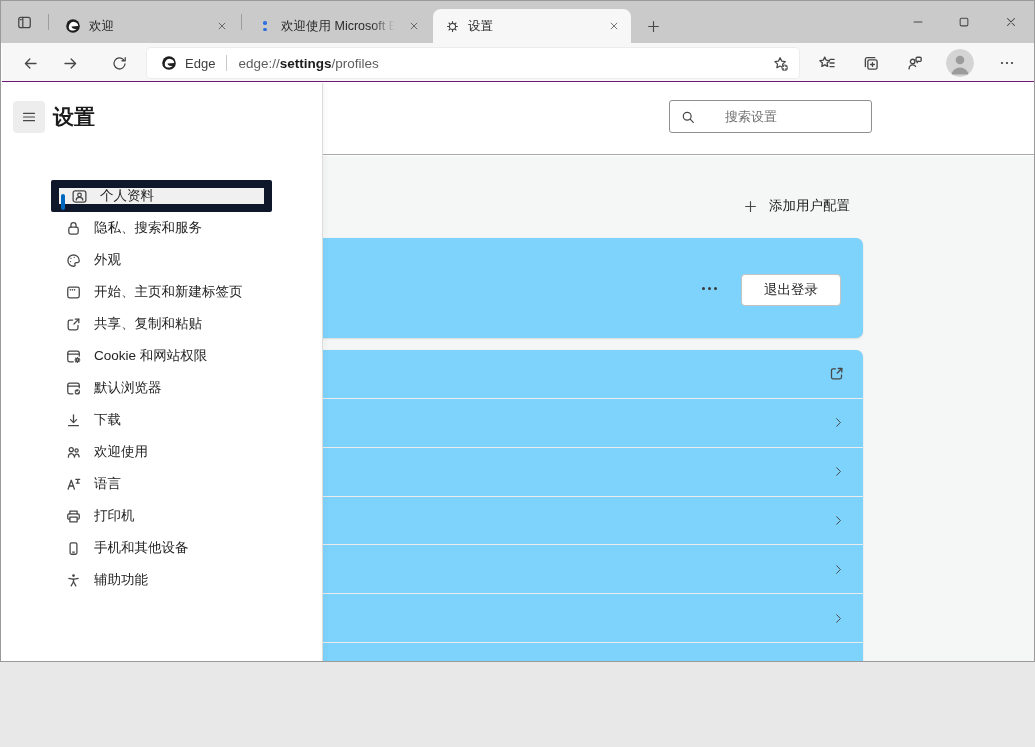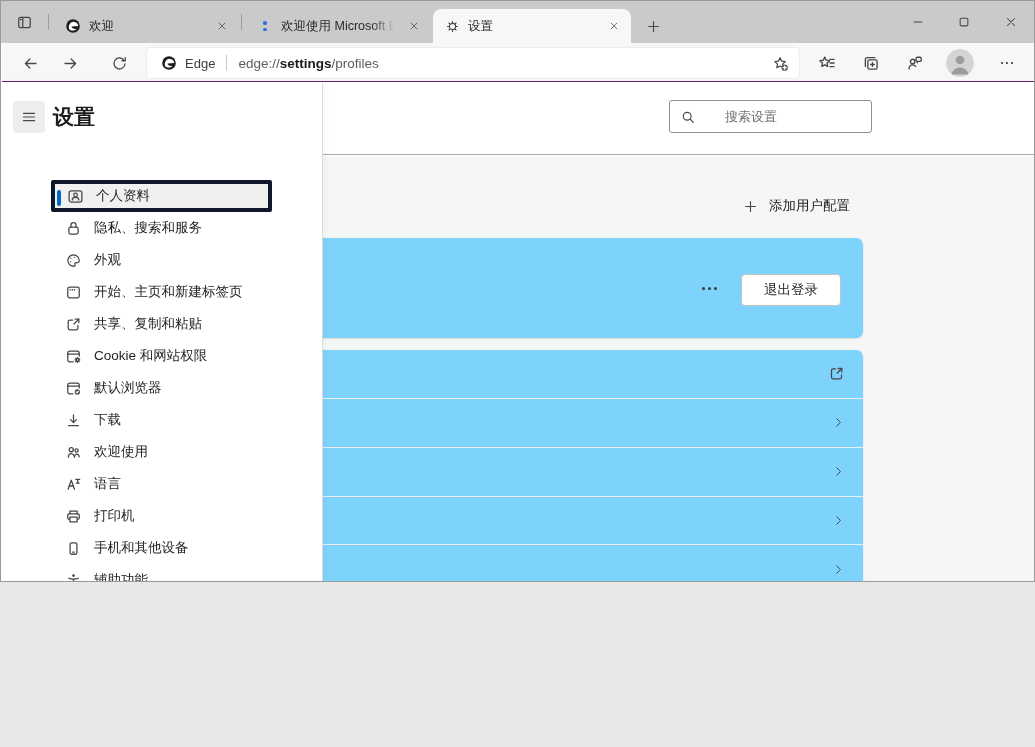--- a/index.html
+++ b/index.html
@@ -1,18 +1,18 @@
 <!DOCTYPE html>
 <html><head>
 <meta charset="utf-8">
 <style>
   html,body{margin:0;padding:0;background:#e8e8e8;}
   *{box-sizing:border-box;}
   .window{
-    position:relative;width:1035px;height:582px;overflow:hidden;
+    position:relative;width:1035px;height:662px;overflow:hidden;
     font-family:"Liberation Sans","DejaVu Sans",sans-serif;
     border:1px solid #9a9a9a;background:#fff;
   }
   svg{display:block;}
   .st{stroke:#474747;fill:none;stroke-width:1.2;stroke-linecap:round;stroke-linejoin:round;}
 
   
   .tabstrip{position:absolute;left:0;top:0;width:100%;height:42px;background:#cacaca;}
   .tab-actions-btn{position:absolute;left:10px;top:8px;width:26px;height:26px;display:flex;align-items:center;justify-content:center;border-radius:4px;cursor:pointer;}
   .tab-sep{position:absolute;top:13px;width:1px;height:16px;background:#9e9e9e;}
@@ -57,21 +57,21 @@
   .lrow{flex:1;display:flex;align-items:center;justify-content:flex-end;padding-right:18px;cursor:pointer;}
   .lrow + .lrow{border-top:1px solid #ececec;}
 
   
   .sidebar{position:absolute;left:0;top:0;width:322px;height:100%;background:#fff;border-right:1px solid #dcdcdc;box-shadow:2px 0 6px rgba(0,0,0,.04);z-index:5;}
   .hamburger{position:absolute;left:12px;top:18px;width:32px;height:32px;background:#ededed;border-radius:4px;display:flex;align-items:center;justify-content:center;cursor:pointer;}
   .panel-title{position:absolute;left:52px;top:20px;font-size:21px;font-weight:700;color:#1b1b1b;}
   .nav{position:absolute;left:50px;top:97px;width:221px;}
   .nav-item{height:32px;display:flex;align-items:center;gap:12px;padding-left:14px;font-size:13.5px;color:#242424;cursor:pointer;position:relative;border-radius:2px;}
   .nav-item .ico{width:17px;flex:none;display:flex;justify-content:center;}
-  .nav-item.selected{background:#f0f0f0;border:4px solid #0f172a;padding-left:12px;}
+  .nav-item.selected{background:#f0f0f0;border:8px solid #0f172a;padding-left:12px;}
   .nav-item.selected::before{content:"";position:absolute;left:2px;top:6px;width:3.5px;height:16px;border-radius:2px;background:#0067c0;}
 </style>
 </head>
 <body>
 
 <div class="window">
 
   <div class="tabstrip">
     <div class="tab-actions-btn">
       <span>

